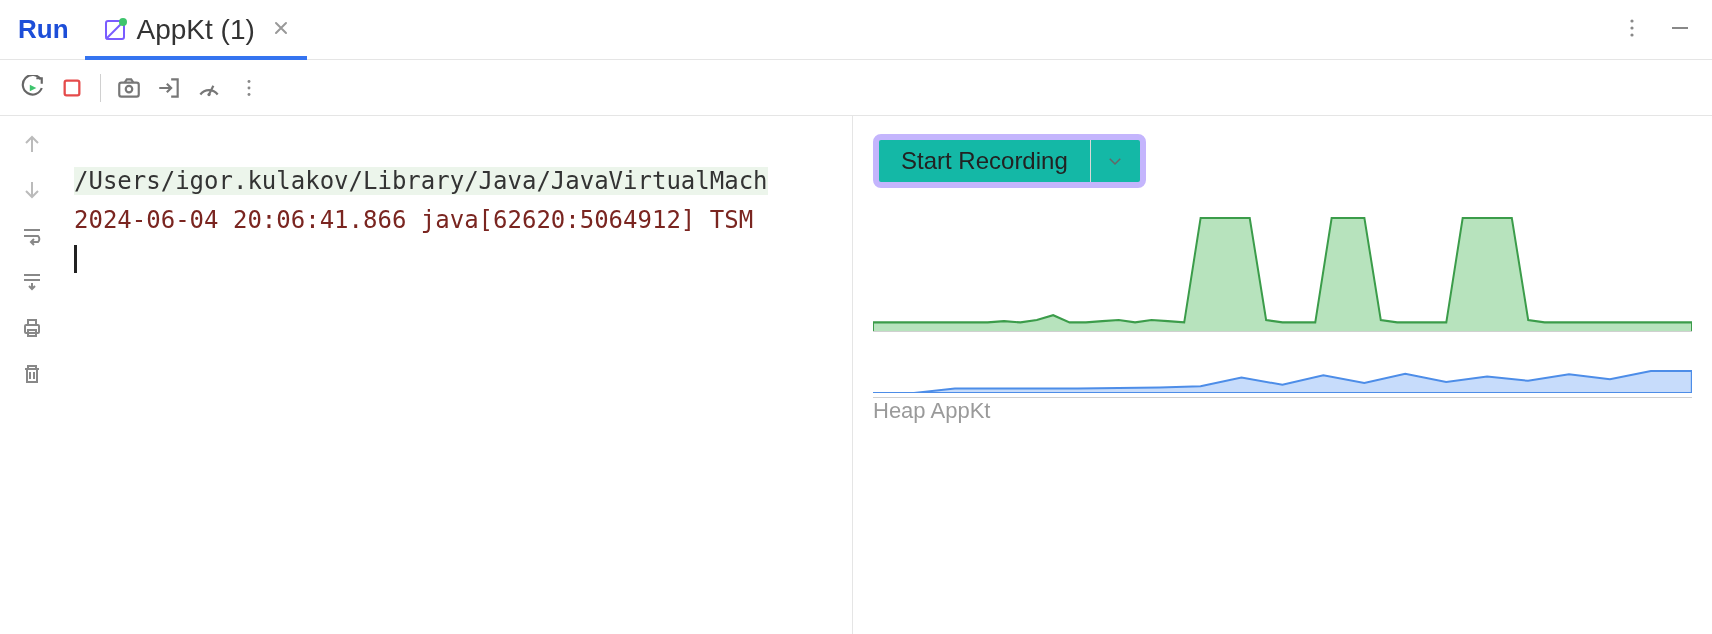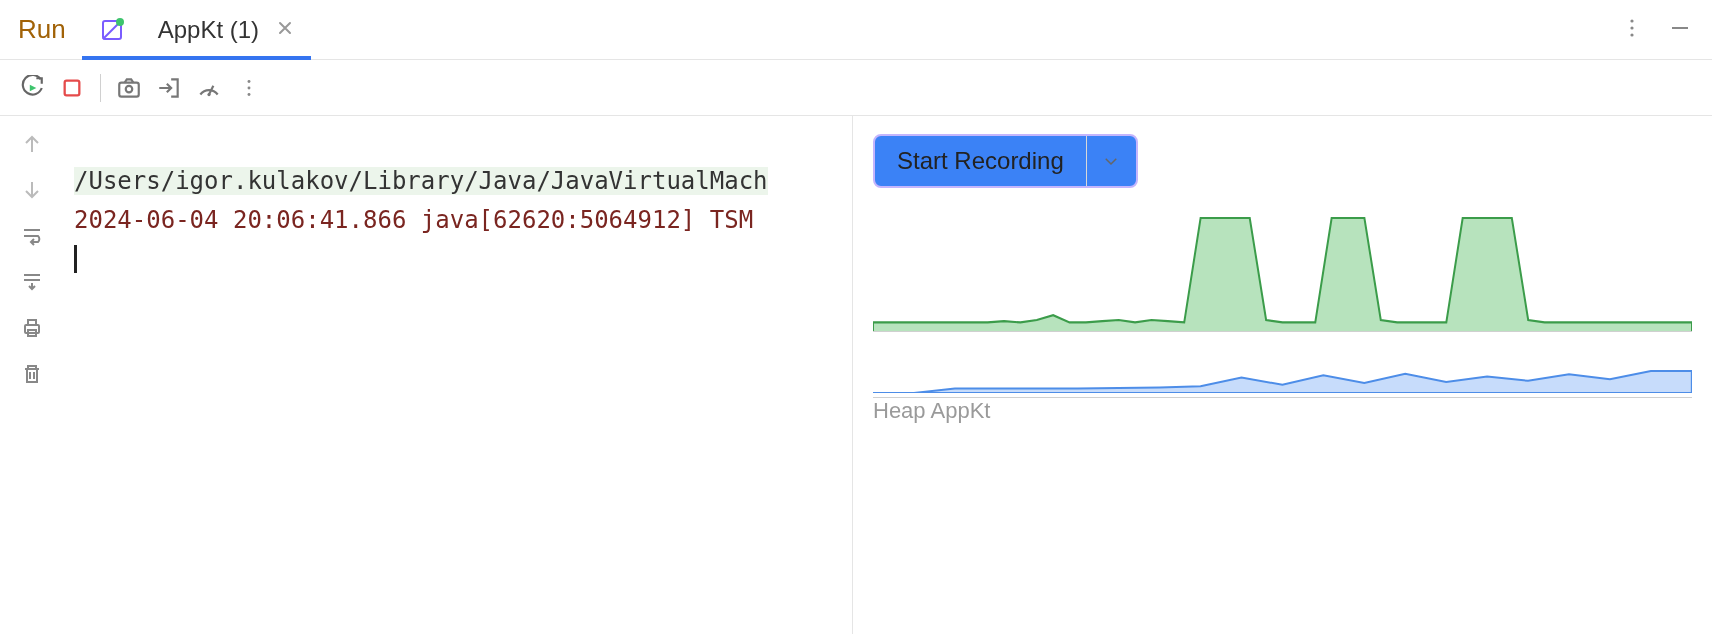--- a/index.html
+++ b/index.html
@@ -14,42 +14,42 @@
 }
 .tabbar {
   display: flex;
   align-items: center;
   height: 60px;
   border-bottom: 1px solid #e5e5e5;
   padding: 0 8px;
 }
 .tab-title-run {
   font-size: 26px;
-  font-weight: 400;
-  color: #a16207;
+  font-weight: 700;
+  color: #1d4ed8;
   padding: 0 16px 0 10px;
 }
 .tab {
   display: flex;
   align-items: center;
   gap: 10px;
   padding: 0 18px;
   height: 100%;
   position: relative;
 }
 .tab.active::after {
   content: "";
   position: absolute;
   bottom: -1px;
   left: 0;
   right: 0;
   height: 4px;
   background: #3574f0;
 }
-.tab-label { font-size: 24px; color: #333; margin-left: 24px; }
+.tab-label { font-size: 28px; color: #333; }
 .tab-close { color: #888; font-size: 20px; cursor: pointer; margin-left: 8px; }
 .right-controls {
   margin-left: auto;
   display: flex;
   align-items: center;
   gap: 24px;
   padding-right: 12px;
 }
 .toolbar {
   display: flex;
@@ -115,25 +115,25 @@
 }
 .rec-row {
   display: flex;
   align-items: center;
   justify-content: space-between;
   margin-bottom: 24px;
 }
 .rec-btn {
   display: flex;
   align-items: center;
-  border: 2px solid #c4b5fd;
+  border: 6px solid #c4b5fd;
   border-radius: 8px;
   height: 54px;
   overflow: hidden;
-  background: #3b82f6;
+  background: #14b8a6;
 }
 .rec-btn-label {
   padding: 0 22px;
   font-size: 24px;
   color: #222;
 }
 .rec-btn-drop {
   border-left: 1px solid #d8d8d8;
   width: 50px;
   height: 100%;

